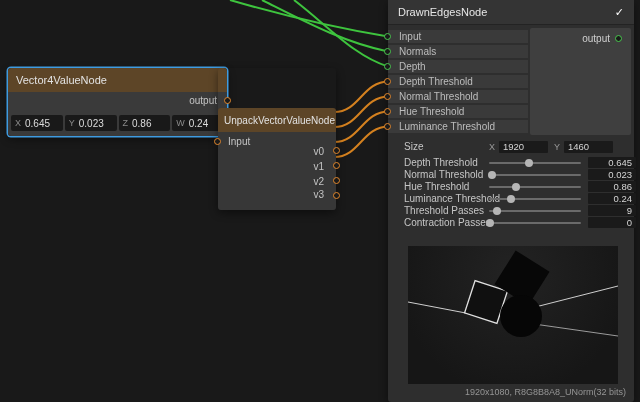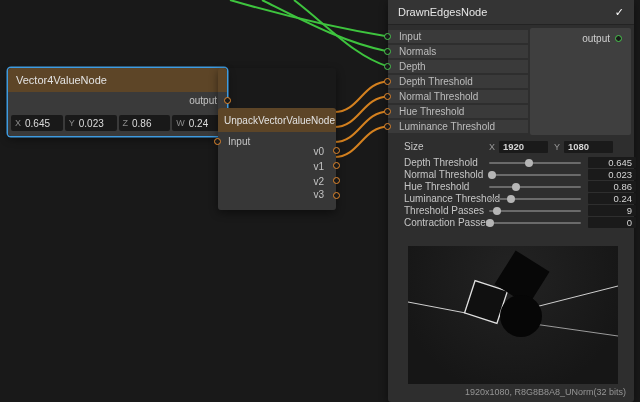--- a/index.html
+++ b/index.html
@@ -44,21 +44,21 @@
   .prow .pport { position:absolute; left:-4px; top:3px; }
   .outpanel { position:absolute; left:142px; right:3px; top:28px; height:107px; background:#3f3f3f; border-radius:2px; }
   .outpanel .outrow2 { position:absolute; top:5px; right:9px; display:flex; align-items:center; gap:5px; font-size:10px; color:#cfcfcf; }
 
   .srow { position:absolute; left:0; width:100%; height:12px; font-size:10px; color:#c6c6c6;margin-left:8px; }
   .srow .slabel { position:absolute; left:8px; top:0; line-height:12px; white-space:nowrap; }
   .track { position:absolute; left:93px; width:92px; top:5px; height:2px; background:#6a6a6a; border-radius:1px; }
   .handle { position:absolute; top:-3px; width:8px; height:8px; border-radius:50%; background:#b5b5b5; transform:translateX(-50%); }
   .vbox { position:absolute; left:192px; width:48px; height:11px; top:0; background:#1a1a1a; border-radius:1px; color:#d5d5d5; text-align:right; padding:0 4px; font-size:9.5px; line-height:11px; }
   .axlabel { position:absolute; top:0; line-height:12px; font-size:9px; color:#999; }
-  .axbox { position:absolute; top:0; height:12px; background:#1a1a1a; border-radius:1px; color:#d5d5d5; padding:0 4px; font-size:9.5px; line-height:12px;font-weight:bold; }
+  .axbox { position:absolute; top:0; height:12px; background:#1a1a1a; border-radius:1px; color:#d5d5d5; padding:0 4px; font-size:9.5px; line-height:12px; }
 
   .colorbar { position:absolute; left:93px; top:1px; width:131px; height:9px; background:linear-gradient(#ffffff,#efefef); border-radius:1px; }
   .coloricon { position:absolute; left:225px; top:0; width:11px; height:11px; background:#191919; color:#fff; font-size:8px; line-height:11px; text-align:center; border-radius:1px; }
 
   .preview { position:absolute; left:20px; top:246px; width:210px; height:138px; background:radial-gradient(ellipse at 50% 20%, #232323, #161616 78%); }
   .caption { position:absolute; right:8px; top:387px; font-size:9px; color:#959595; }
 </style>
 </head>
 <body>
 
@@ -167,21 +167,21 @@
         <span>output</span>
         <span class="port green"></span>
       </div>
     </div>
 
     <div class="srow" style="top:141px">
       <span class="slabel">Size</span>
       <span class="axlabel" style="left:93px">X</span>
       <span class="axbox" style="left:103px; width:49px; text-align:left">1920</span>
       <span class="axlabel" style="left:158px">Y</span>
-      <span class="axbox" style="left:168px; width:49px; text-align:left">1080</span>
+      <span class="axbox" style="left:168px; width:49px; text-align:left">1460</span>
     </div>
 
     <div class="srow" style="top:157px">
       <span class="slabel">Depth Threshold</span>
       <span class="track">
         <span class="handle" style="left: 43%;"></span>
       </span>
       <span class="vbox">0.645</span>
     </div>
     <div class="srow" style="top:169px">

